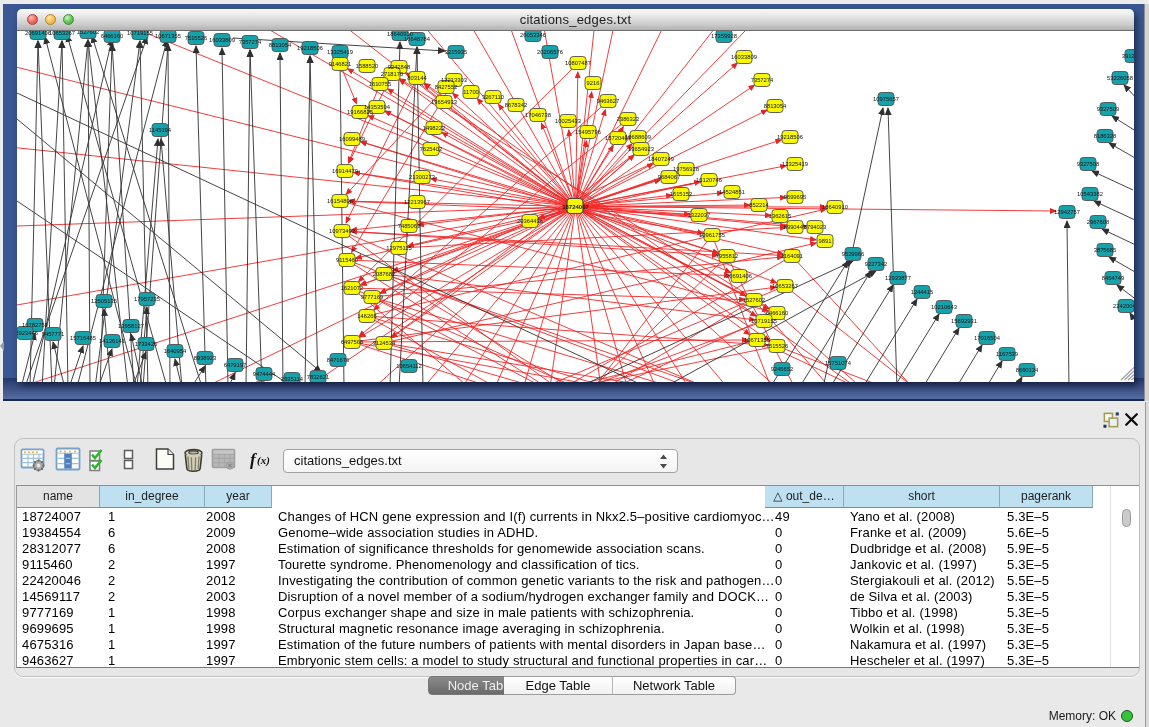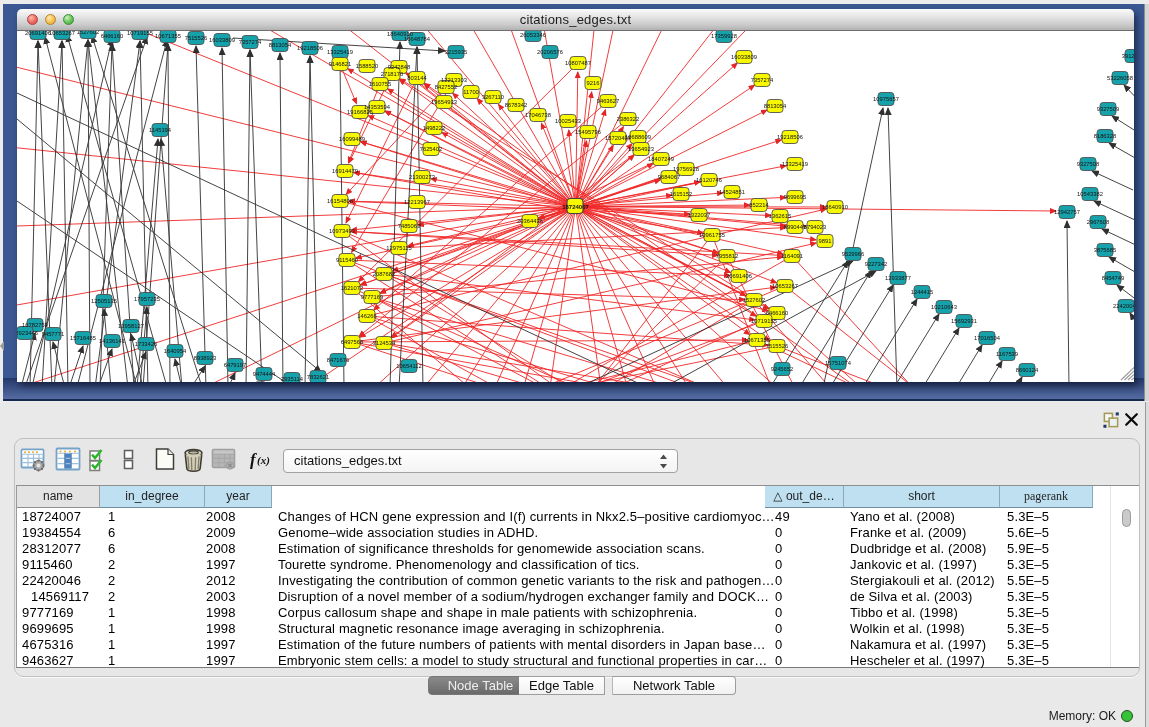--- a/index.html
+++ b/index.html
@@ -35,21 +35,21 @@
 #tablewhite{left:16px;top:83px;width:1123px;height:183px;background:#fff;border-top:1px solid #8e8e8e;border-bottom:1px solid #7a7a7a;border-left:1px solid #9a9a9a}
 .hc{position:absolute;top:0;height:22px;font-size:12px;color:#1f1f1f;text-align:center;line-height:21px;background:#bfe0f1;border-right:1px solid #89a9bc;border-bottom:1px solid #6f8fa5}
 .row{position:absolute;left:0;width:1093px;height:16px;font-size:13px;letter-spacing:0.15px;color:#000;white-space:nowrap}
 .row span{position:absolute;top:1px}
 #vline{left:1110px;top:84px;width:1px;height:181px;background:#e3e3e3}
 #thumb{left:1122px;top:107px;width:9px;height:18px;background:#cacaca;border:1px solid #9b9b9b;border-radius:5px}
 
 #tabs{left:428px;top:274px;height:19px;font-size:13px}
 .tab{position:absolute;top:0;height:19px;line-height:18px;text-align:center}
 #tab1{left:0;width:105px;background:linear-gradient(#8a8a8a,#6a6a6a);color:#efefef;border:1px solid #777;border-radius:4px 0 0 4px}
-#tab2{left:91px;width:86px;background:linear-gradient(#ffffff,#f1f1f1);color:#111;border:1px solid #9d9d9d;border-left:none}
+#tab2{left:76px;width:109px;background:linear-gradient(#ffffff,#f1f1f1);color:#111;border:1px solid #9d9d9d;border-left:none}
 #tab3{left:184px;width:124px;background:linear-gradient(#ffffff,#f1f1f1);color:#111;border:1px solid #9d9d9d;border-left:1px solid #b5b5b5;border-radius:0 4px 4px 0}
 
 #mem{left:1002px;top:307px;width:114px;text-align:right;font-size:12px;color:#1a1a1a}
 #memdot{left:1121px;top:308px;width:12px;height:12px;border-radius:50%;background:#35c435;border:1.5px solid #2a4d2a}
 #rline{left:1145px;top:0px;width:1px;height:325px;background:#999}
 #redge{left:1146px;top:0px;width:3px;height:325px;background:#dcdcdc}
 </style></head>
 <body>
 <div id="stage">
  <div class="abs" id="top">
@@ -655,21 +655,21 @@
   <div class="abs" id="combo">citations_edges.txt<svg class="arr" width="11" height="17" viewBox="0 0 11 17">
 <path d="M5.5 1.5L9 6H2z" fill="#4a4a4a"></path>
           <path d="M5.5 15.5L9 11H2z" fill="#4a4a4a"></path>
 </svg></div>
   <div class="abs" id="tablewhite">
         <div class="hc" style="left:0px;width:83px;background:#e3e3e3;border-right:1px solid #9f9f9f;border-bottom:1px solid #8f8f8f;">name</div>
         <div class="hc" style="left:83px;width:105px;">in_degree</div>
         <div class="hc" style="left:188px;width:67px;">year</div>
         <div class="hc" style="left:748px;width:79px;">△ out_de…</div>
         <div class="hc" style="left:827px;width:156px;">short</div>
-        <div class="hc" style="left:983px;width:93px;font-family:Liberation Serif, serif;">pagerank</div>
+        <div class="hc" style="left:983px;width:93px;">pagerank</div>
         <div class="row" style="top:22px">
           <span style="left:5px">18724007</span>
           <span style="left:91px">1</span>
           <span style="left:189px">2008</span>
           <span style="left:261px">Changes of HCN gene expression and I(f) currents in Nkx2.5–positive cardiomyoc…</span>
           <span style="left:758px">49</span>
           <span style="left:833px">Yano et al. (2008)</span>
           <span style="left:990px">5.3E–5</span>
         </div>
         <div class="row" style="top:38px">
@@ -702,33 +702,33 @@
         <div class="row" style="top:86px">
           <span style="left:5px">22420046</span>
           <span style="left:91px">2</span>
           <span style="left:189px">2012</span>
           <span style="left:261px">Investigating the contribution of common genetic variants to the risk and pathogen…</span>
           <span style="left:758px">0</span>
           <span style="left:833px">Stergiakouli et al. (2012)</span>
           <span style="left:990px">5.5E–5</span>
         </div>
         <div class="row" style="top:102px">
-          <span style="left:14px">14569117</span>
+          <span style="left:5px">14569117</span>
           <span style="left:91px">2</span>
           <span style="left:189px">2003</span>
           <span style="left:261px">Disruption of a novel member of a sodium/hydrogen exchanger family and DOCK…</span>
           <span style="left:758px">0</span>
           <span style="left:833px">de Silva et al. (2003)</span>
           <span style="left:990px">5.3E–5</span>
         </div>
         <div class="row" style="top:118px">
           <span style="left:5px">9777169</span>
           <span style="left:91px">1</span>
           <span style="left:189px">1998</span>
-          <span style="left:261px">Corpus callosum shape and shape in male patients with schizophrenia.</span>
+          <span style="left:261px">Corpus exchanger shape and size in male patients with schizophrenia.</span>
           <span style="left:758px">0</span>
           <span style="left:833px">Tibbo et al. (1998)</span>
           <span style="left:990px">5.3E–5</span>
         </div>
         <div class="row" style="top:134px">
           <span style="left:5px">9699695</span>
           <span style="left:91px">1</span>
           <span style="left:189px">1998</span>
           <span style="left:261px">Structural magnetic resonance image averaging in schizophrenia.</span>
           <span style="left:758px">0</span>

